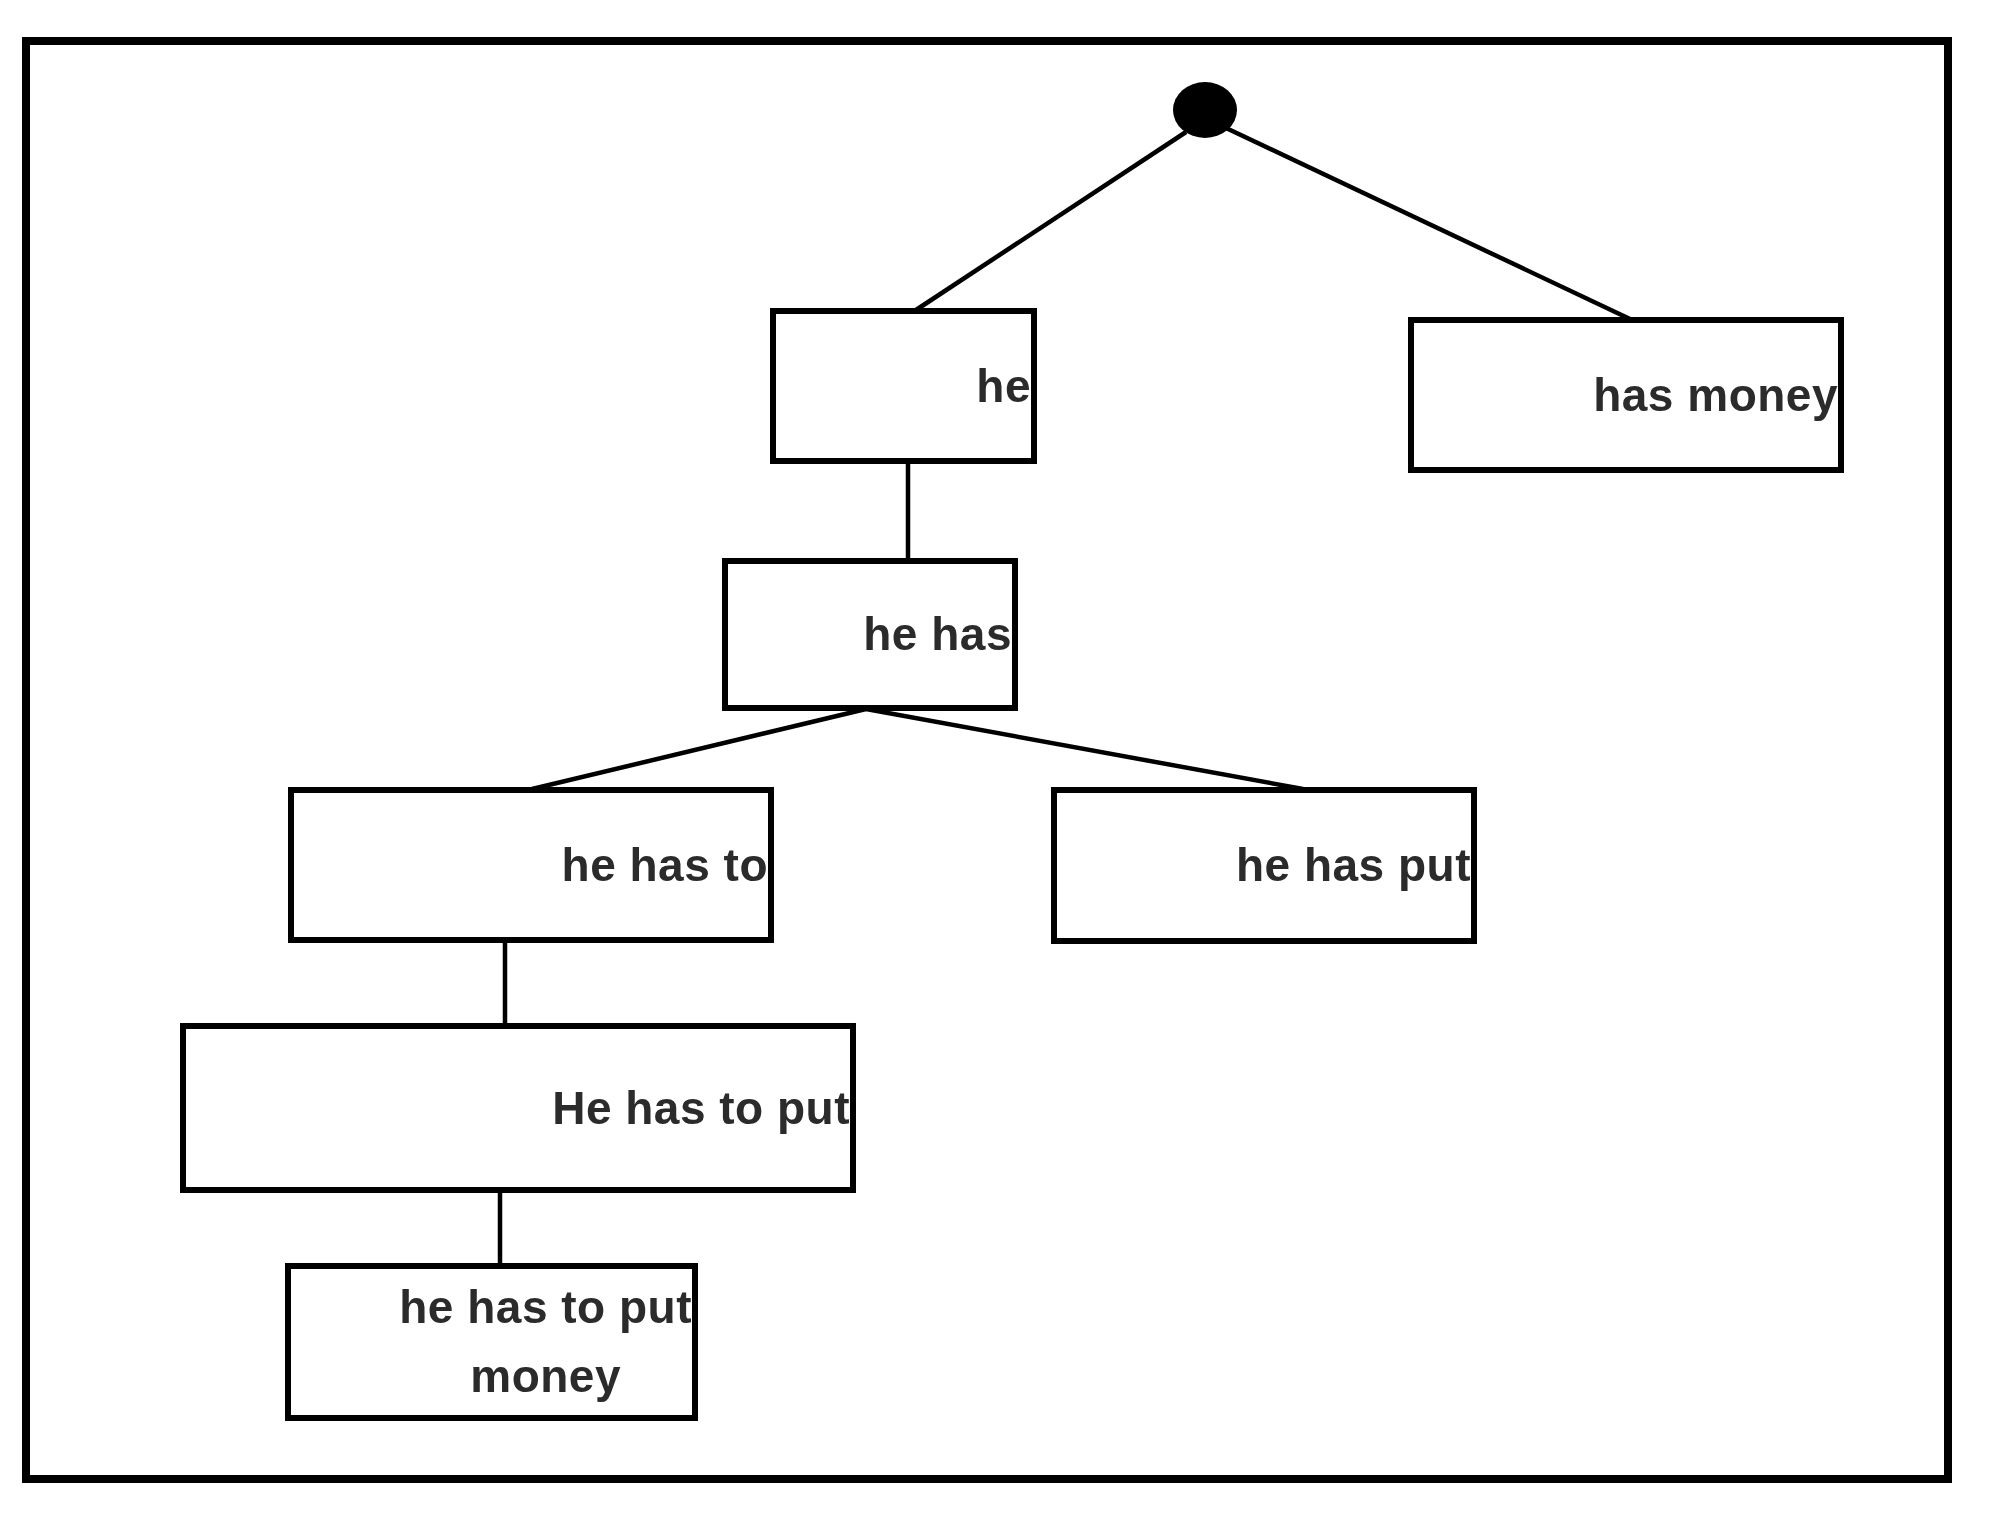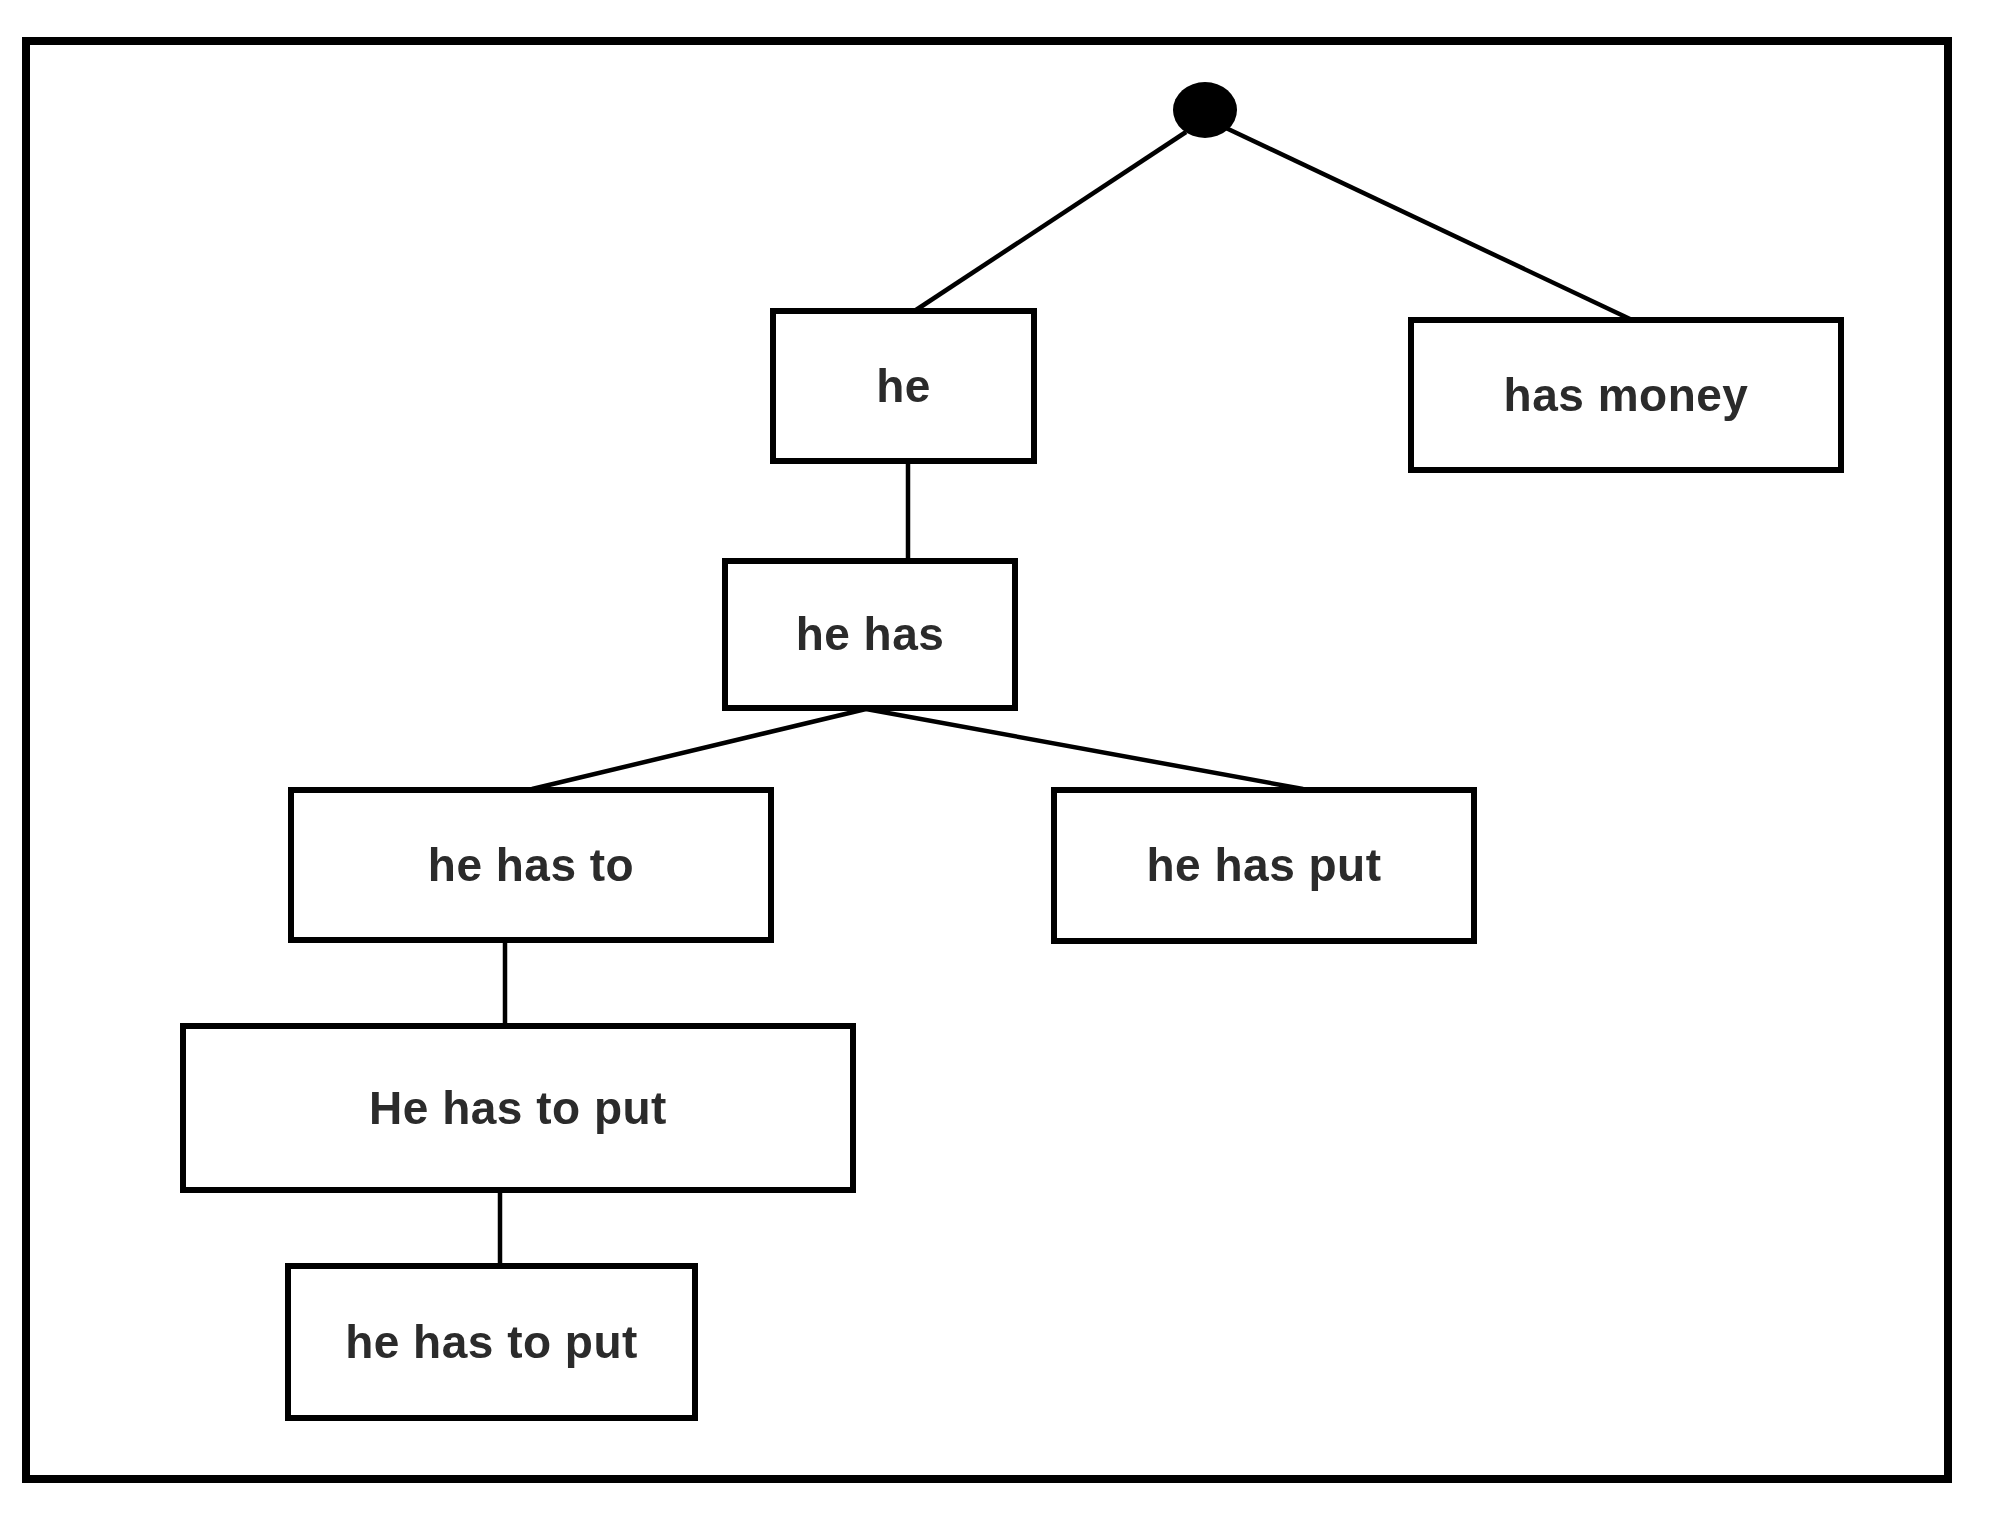--- a/index.html
+++ b/index.html
@@ -25,21 +25,21 @@
     width: 1991px; height: 1522px;
     display: block;
   }
   .node {
     position: absolute;
     box-sizing: border-box;
     border: 6px solid #000000;
     background: #ffffff;
     display: flex;
     align-items: center;
-    justify-content: center;
+    justify-content: flex-end;
     text-align: center;
     font-size: 46px;
     font-weight: 600;
     color: #2b2b2b;
     letter-spacing: 0.5px;
     line-height: 1.5;
   }
   .node span { display: block; }
   
   #node-he                  { left: 770px;  top: 308px;  width: 267px; height: 156px; }
@@ -90,16 +90,17 @@
     <span>he has put</span>
   </div>
 
   <div class="node" id="node-he-has-to-put">
     <span>He has to put</span>
   </div>
 
   <div class="node" id="node-he-has-to-put-money">
     <div>
       <span>he has to put</span>
+      <span>money</span>
     </div>
   </div>
 
 </div>
 
 </body></html>

